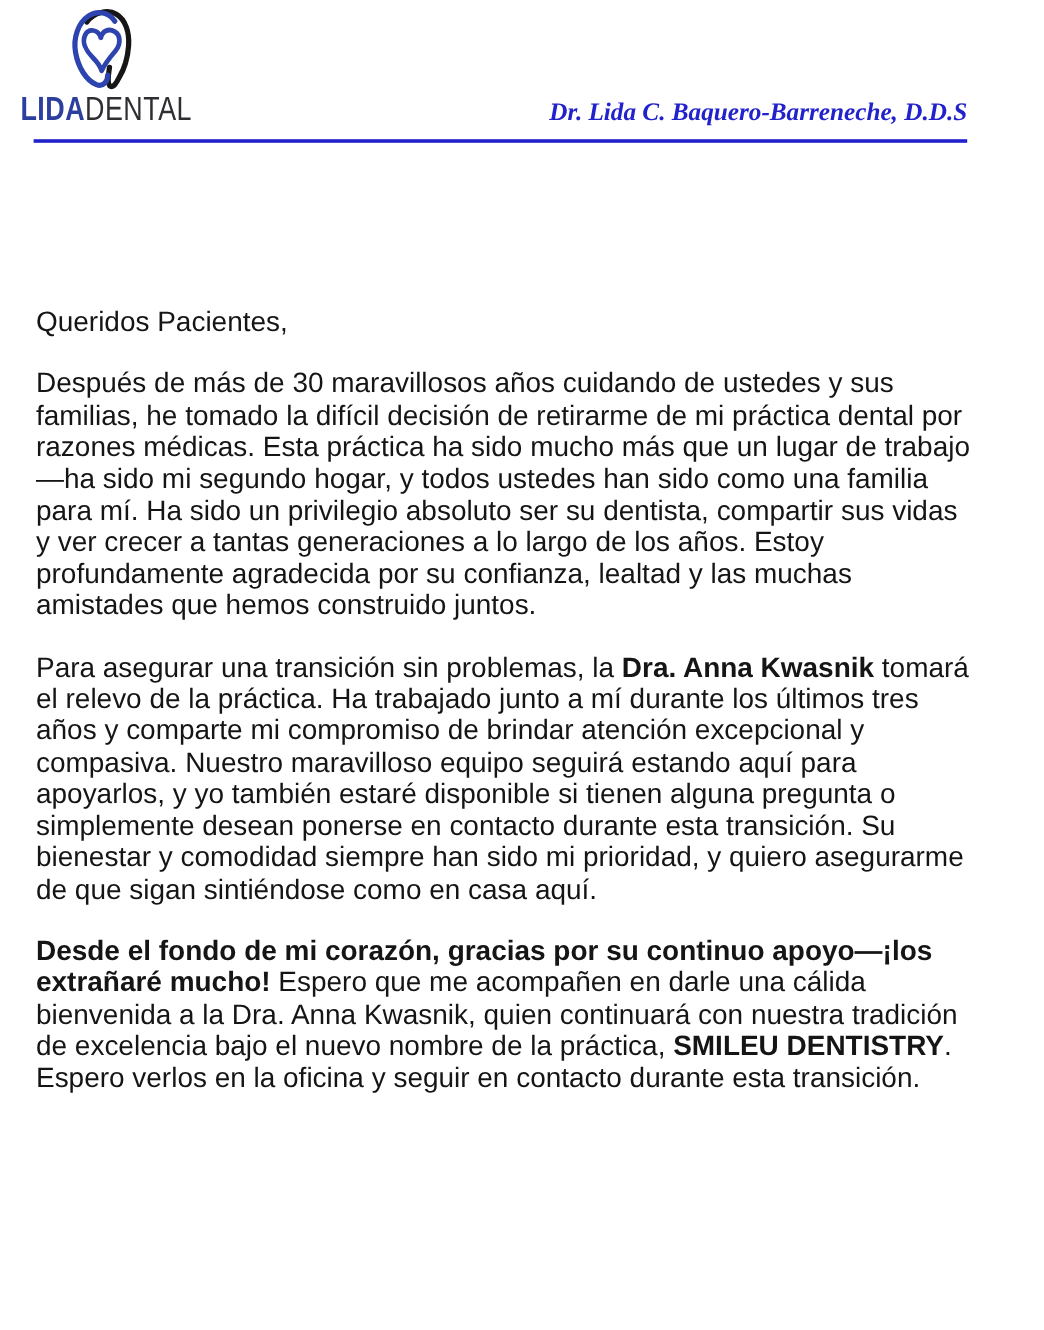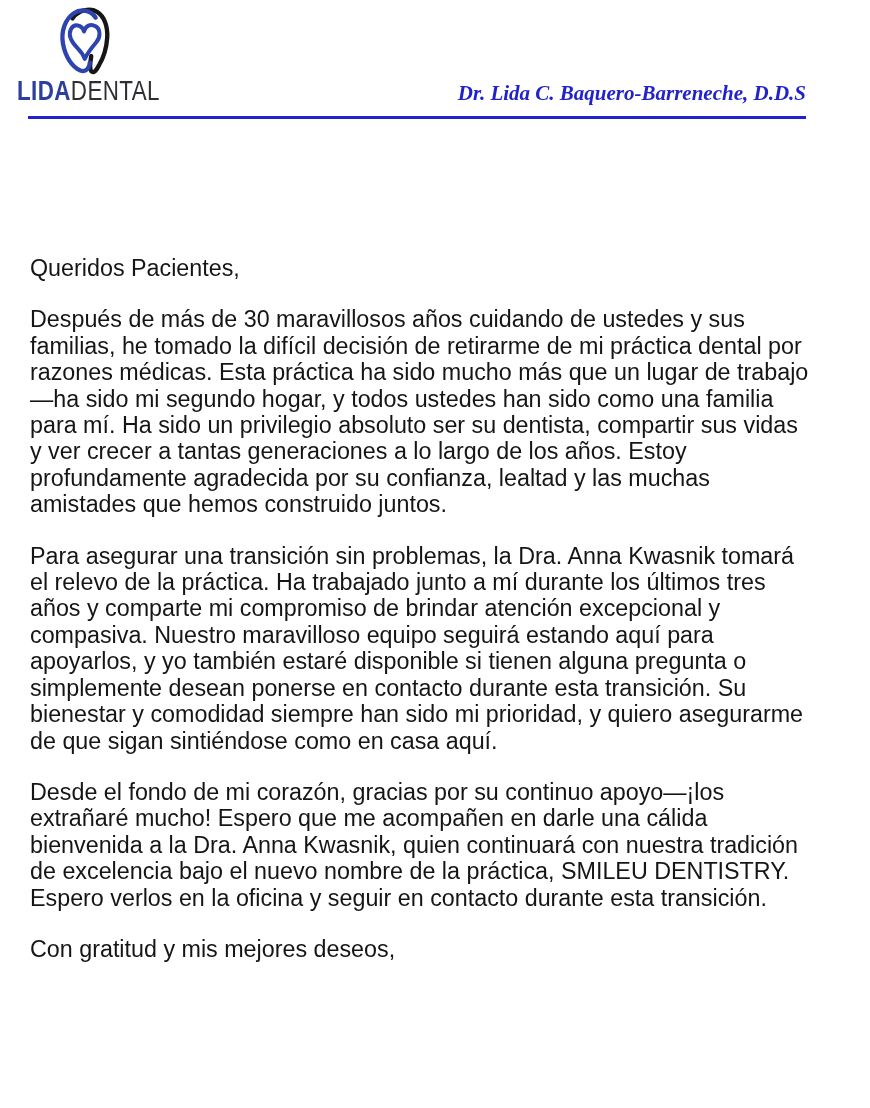--- a/index.html
+++ b/index.html
@@ -61,21 +61,21 @@
   
   .letter{
     position:absolute;
     left:30px; top:224px;
     width:779px;
     font-size:23.3px;
     line-height:26.4px;
     margin-top:31px;
   }
   .letter p{margin:0 0 25px 0;}
-  .letter .bold{font-weight:400;}
+  .letter .bold{font-weight:700;}
   .signature-block{margin-top:79px;}
   .signature-block p{margin:0;line-height:27px;}
 </style>
 </head>
 <body>
 
 <div class="page">
 
   <header>
     <svg class="tooth-icon" viewBox="0 0 80 100" fill="none" stroke-linecap="round" stroke-linejoin="round" aria-hidden="true">
@@ -96,21 +96,20 @@
     </div>
   </header>
 
   <main class="letter">
     <p>Queridos Pacientes,</p>
 
     <p><span>Después de más de 30 maravillosos años cuidando de ustedes y sus familias, he tomado la difícil decisión de retirarme de mi práctica dental por razones médicas. Esta práctica ha sido mucho más que un lugar de trabajo—ha sido mi segundo hogar, y todos ustedes han sido como una familia para mí. Ha sido un privilegio absoluto ser su dentista, compartir sus vidas y ver crecer a tantas generaciones a lo largo de los años. Estoy profundamente agradecida por su confianza, lealtad y las muchas amistades que hemos construido juntos.</span></p>
     <p><span>Para asegurar una transición sin problemas, la </span><span class="bold">Dra. Anna Kwasnik</span><span> tomará el relevo de la práctica. Ha trabajado junto a mí durante los últimos tres años y comparte mi compromiso de brindar atención excepcional y compasiva. Nuestro maravilloso equipo seguirá estando aquí para apoyarlos, y yo también estaré disponible si tienen alguna pregunta o simplemente desean ponerse en contacto durante esta transición. Su bienestar y comodidad siempre han sido mi prioridad, y quiero asegurarme de que sigan sintiéndose como en casa aquí.</span></p>
     <p><span class="bold">Desde el fondo de mi corazón, gracias por su continuo apoyo—¡los extrañaré mucho!</span><span> Espero que me acompañen en darle una cálida bienvenida a la Dra. Anna Kwasnik, quien continuará con nuestra tradición de excelencia bajo el nuevo nombre de la práctica, </span><span class="bold">SMILEU DENTISTRY</span><span>. Espero verlos en la oficina y seguir en contacto durante esta transición.</span></p>
 
-    <p>Con gratitud y mis mejores deseos,</p>
 
     <div class="signature-block">
       <p>Dra. Desde Baquero-Barreneche D.D.S.</p>
       <p>Lida Dental</p>
     </div>
   </main>
 
 </div>
 
 </body></html>

